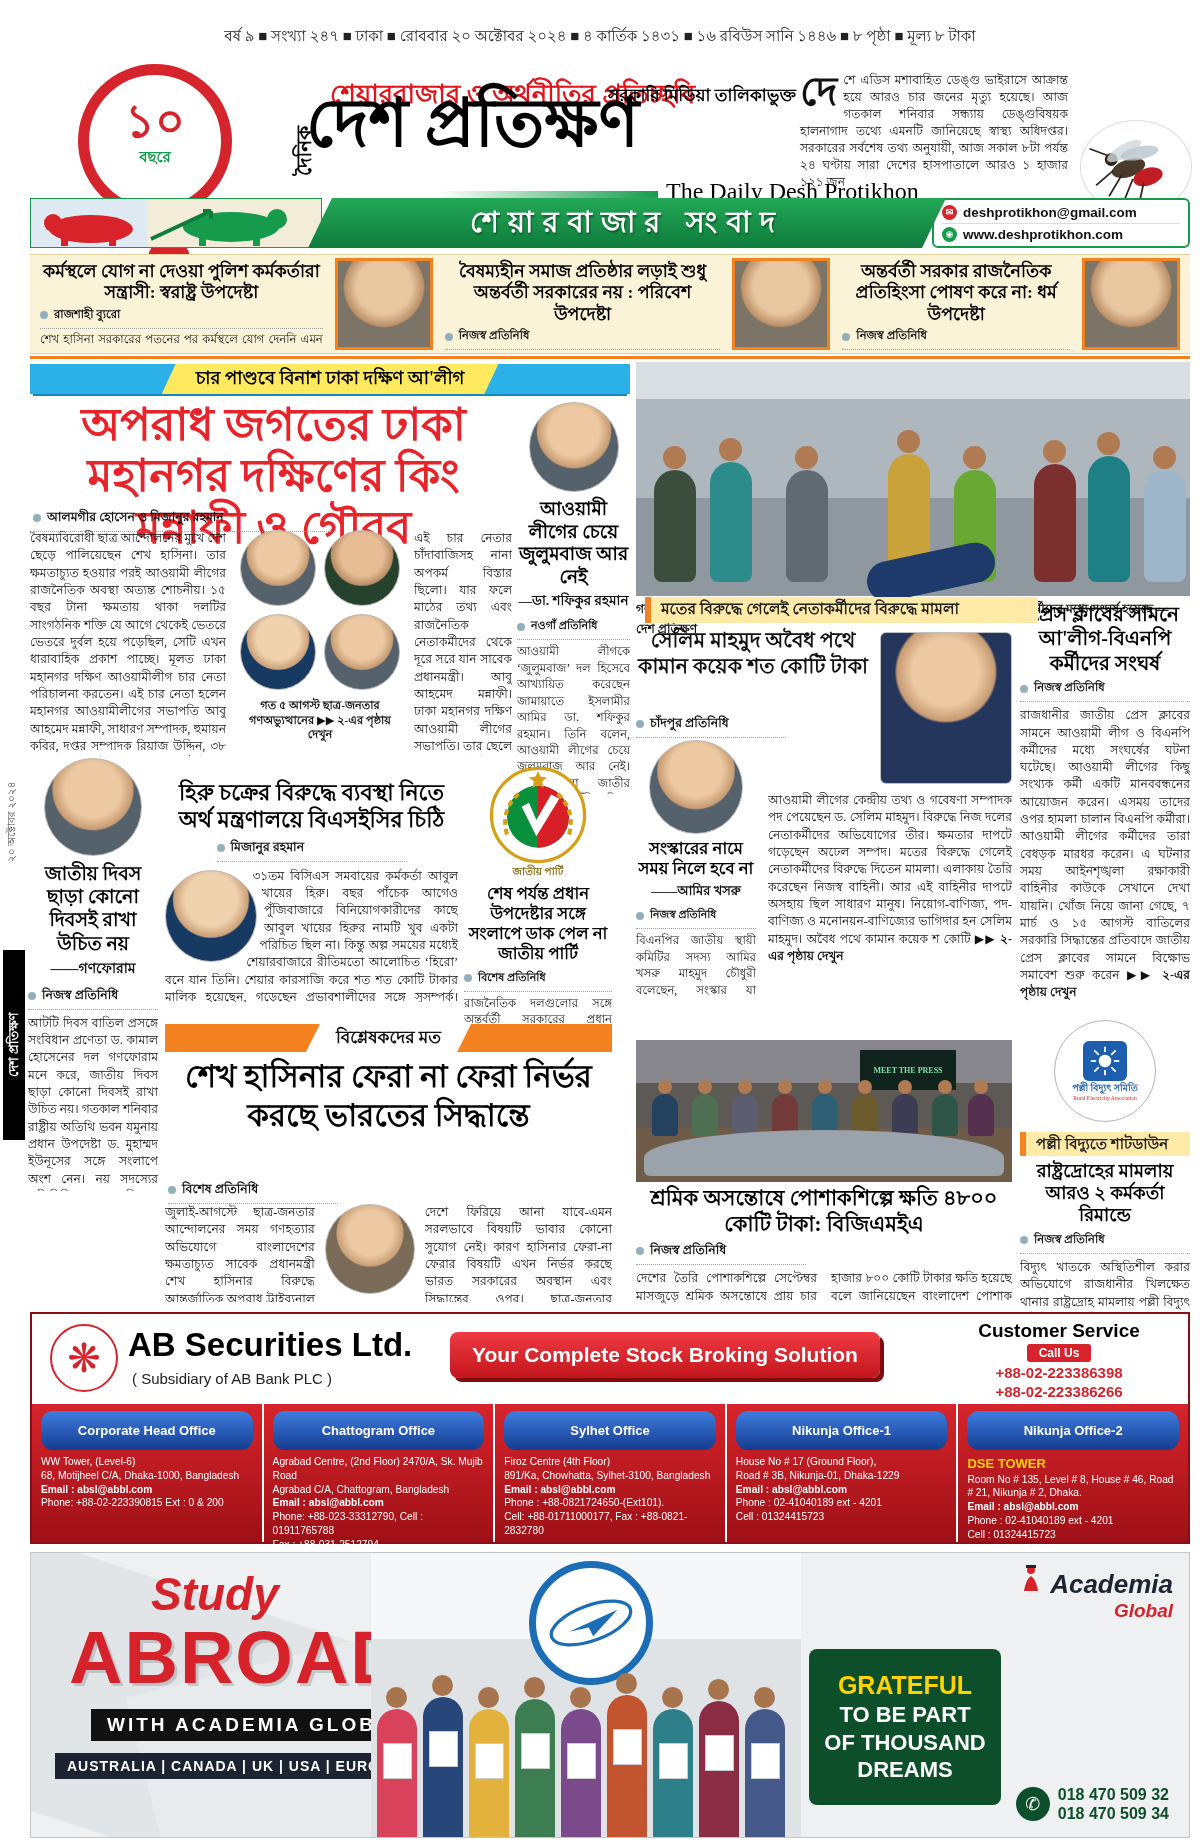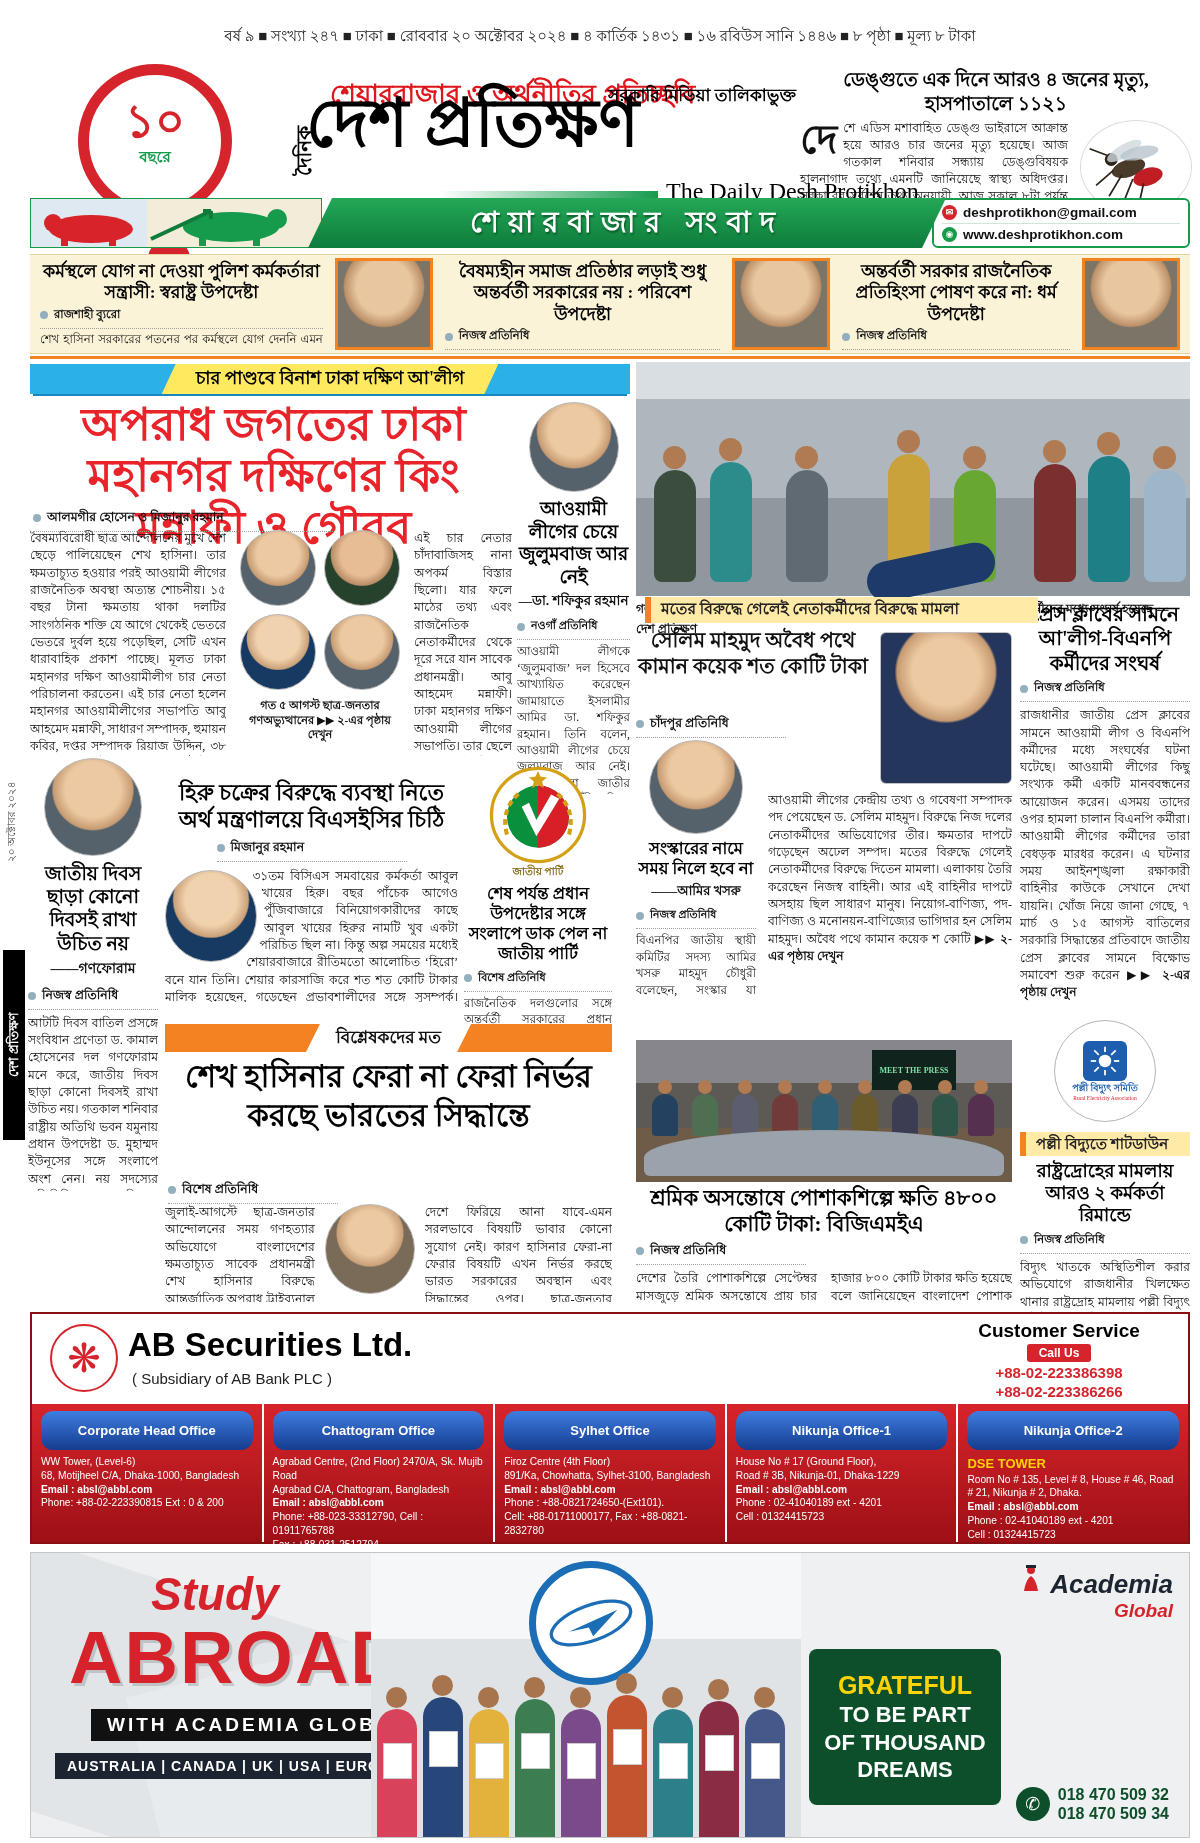--- a/index.html
+++ b/index.html
@@ -144,21 +144,21 @@
 
   #khasru{left:636px;top:740px;width:120px;}
   #khasru .portrait{width:92px;height:92px;margin:0 auto;}
   #khasru .hl{font-size:16.5px;margin-top:5px;}
   #khasru .attr{font-size:13px;margin:2px 0 4px;}
   #khasru .byline-row{font-size:10.8px;}
   #khasru .body-text{font-size:11.6px;margin-top:4px;height:64px;}
 
   #conf-photo{left:636px;top:1040px;width:376px;height:142px;
               background:linear-gradient(180deg,#86868c 0 30%,#5d5a55 30% 62%,#6e5c49 62% 100%);}
-  #conf-photo .screen{position:absolute;right:56px;top:10px;width:84px;height:40px;background:#10241d;
+  #conf-photo .screen{position:absolute;right:56px;top:10px;width:96px;height:40px;background:#10241d;
                       color:#7fe0a8;font-size:8px;font-weight:bold;display:flex;align-items:center;justify-content:center;}
   #conf-photo .table{position:absolute;left:8px;bottom:6px;width:360px;height:46px;border-radius:50% 50% 6px 6px/60% 60% 6px 6px;background:#9aa3ab;}
   .seated i{position:absolute;bottom:46px;width:26px;height:42px;border-radius:13px 13px 4px 4px;}
   .seated i::before{content:"";position:absolute;top:-14px;left:6px;width:14px;height:14px;border-radius:50%;background:#b07a52;}
   .seated i:nth-of-type(1){left:16px;background:#24425f;}
   .seated i:nth-of-type(2){left:56px;background:#4f6f52;}
   .seated i:nth-of-type(3){left:96px;background:#5d5d70;}
   .seated i:nth-of-type(4){left:136px;background:#733a3a;}
   .seated i:nth-of-type(5){left:176px;background:#2e5f74;}
   .seated i:nth-of-type(6){left:216px;background:#6b5a2c;}
@@ -280,21 +280,20 @@
   </div>
 
   <div id="daily-vert" class="abs">দৈনিক</div>
   <div id="tagline" class="abs">শেয়ারবাজার ও অর্থনীতির প্রতিচ্ছবি</div>
   <div id="listed" class="abs">সরকারি মিডিয়া তালিকাভুক্ত</div>
   <div id="main-title" class="abs">দেশ প্রতিক্ষণ</div>
   <div id="green-bar" class="abs"></div>
   <div id="title-en" class="abs">The Daily Desh Protikhon</div>
 
   <div id="dengue" class="abs">
-    <div class="hl">ডেঙ্গুতে এক দিনে আরও ৪ জনের মৃত্যু, হাসপাতালে ১১২১</div>
     <div style="margin-top:4px;">
       <span class="drop">দে</span>
       <span class="dbody" style="display:block;">শে এডিস মশাবাহিত ডেঙ্গু ভাইরাসে আক্রান্ত হয়ে আরও চার জনের মৃত্যু হয়েছে। আজ গতকাল শনিবার সন্ধ্যায় ডেঙ্গুবিষয়ক হালনাগাদ তথ্যে এমনটি জানিয়েছে স্বাস্থ্য অধিদপ্তর। সরকারের সর্বশেষ তথ্য অনুযায়ী, আজ সকাল ৮টা পর্যন্ত ২৪ ঘণ্টায় সারা দেশের হাসপাতালে আরও ১ হাজার ১২১ জন</span>
     </div>
     <div class="mosq">
       <svg viewBox="0 0 100 80" width="108" height="90">
         <ellipse cx="44" cy="42" rx="16" ry="8" fill="#4a3a2a" transform="rotate(-18 44 42)"></ellipse>
         <ellipse cx="62" cy="50" rx="14" ry="8" fill="#c01d25" transform="rotate(-18 62 50)"></ellipse>
         <circle cx="28" cy="34" r="6" fill="#2e241a"></circle>
         <ellipse cx="40" cy="26" rx="18" ry="6" fill="#cfd8dd" opacity=".8" transform="rotate(-30 40 26)"></ellipse>
@@ -579,20 +578,21 @@
   </div>
 
   <div id="side-date" class="abs">২০ অক্টোবর ২০২৪</div>
   <div id="side-name" class="abs">দেশ প্রতিক্ষণ</div>
 
   <div id="ab-ad" class="abs sans">
     <div id="ab-top">
       <div id="ab-logo">❋</div>
       <div id="ab-name">AB Securities Ltd.</div>
       <div id="ab-sub">( Subsidiary of AB Bank PLC )</div>
+      <div id="ab-ribbon">Your Complete Stock Broking Solution</div>
       <div id="ab-cs">
         <div class="cst">Customer Service</div>
         <div class="call">Call Us</div>
         <div class="ph">+88-02-223386398</div>
         <div class="ph">+88-02-223386266</div>
       </div>
     </div>
     <div id="ab-offices">
       <div class="office">
         <div class="opill">Corporate Head Office</div>

